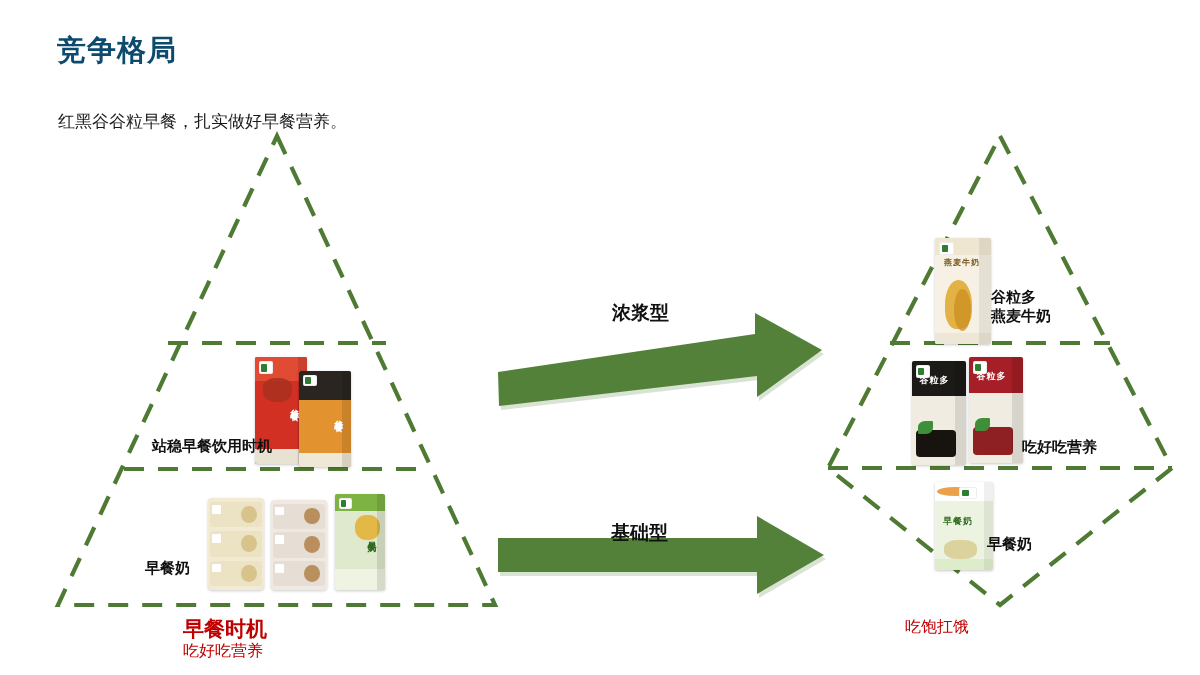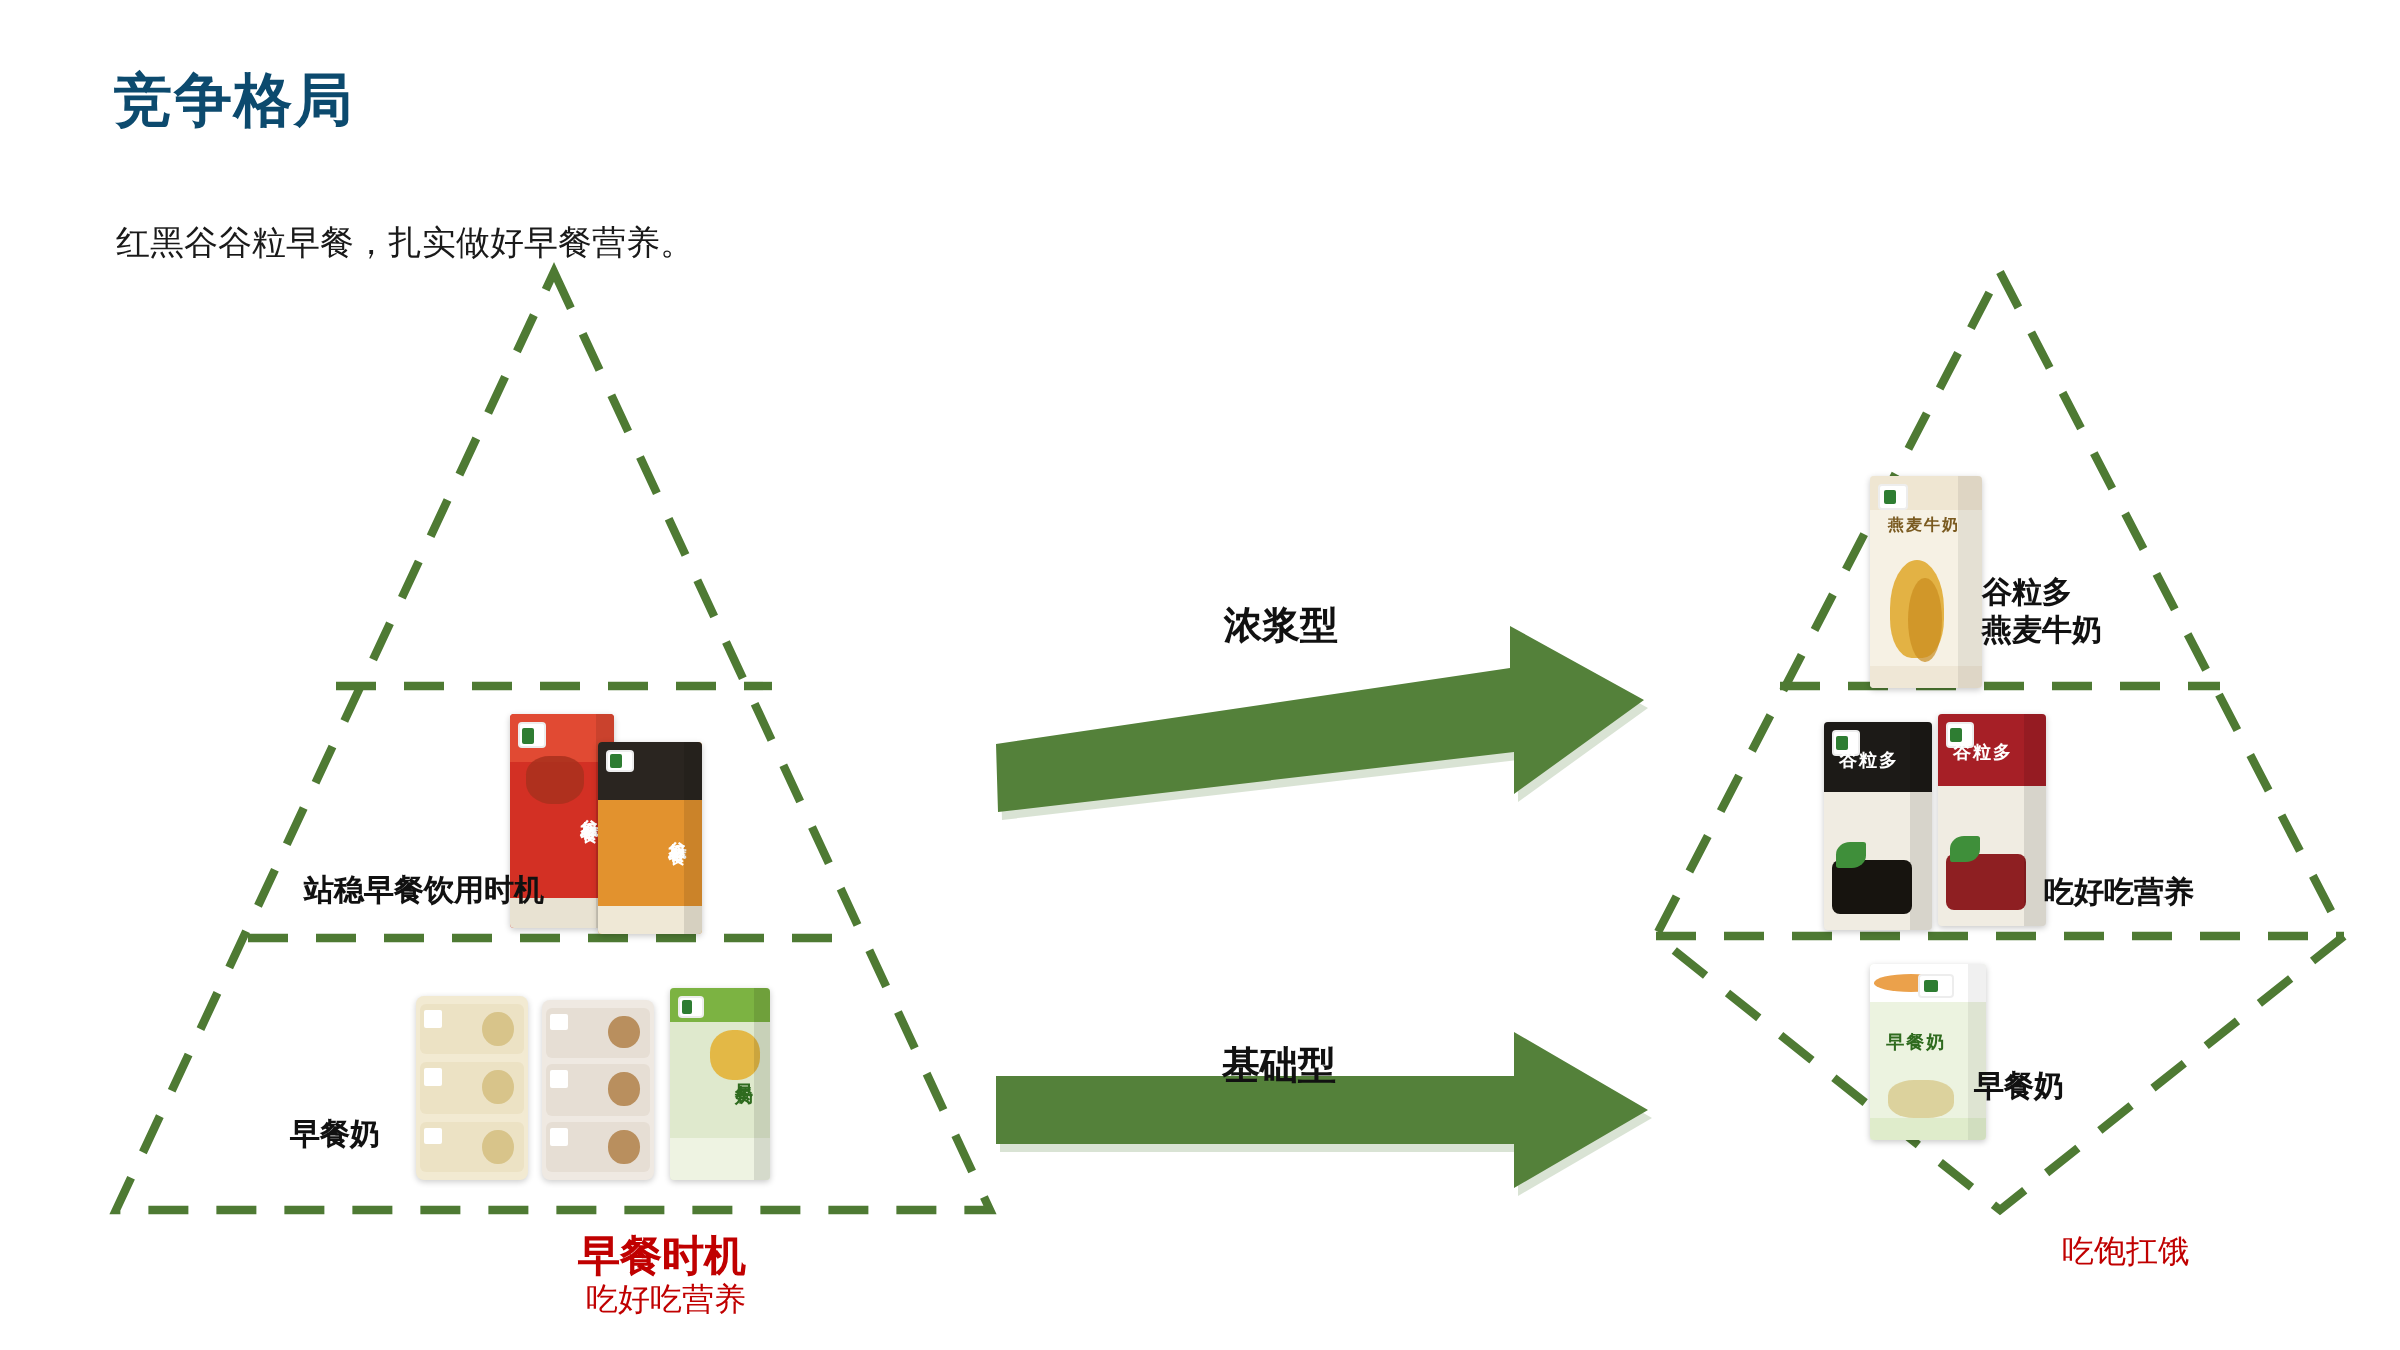--- a/index.html
+++ b/index.html
@@ -69,21 +69,21 @@
   }
   #label-left-top { left: 152px; top: 437px; }
   #label-left-bottom { left: 145px; top: 559px; }
   #label-right-top { left: 991px; top: 288px; text-align: left; }
   #label-right-mid { left: 1022px; top: 438px; }
   #label-right-bottom { left: 987px; top: 535px; }
 
   
   .caption {
     position: absolute;
-    text-align: right;
+    text-align: left;
     color: #c00000;
     white-space: nowrap;
   }
   .caption .caption-main {
     font-size: 21px;
     font-weight: bold;
     line-height: 1.15;
     display: block;
   }
   .caption .caption-sub {

